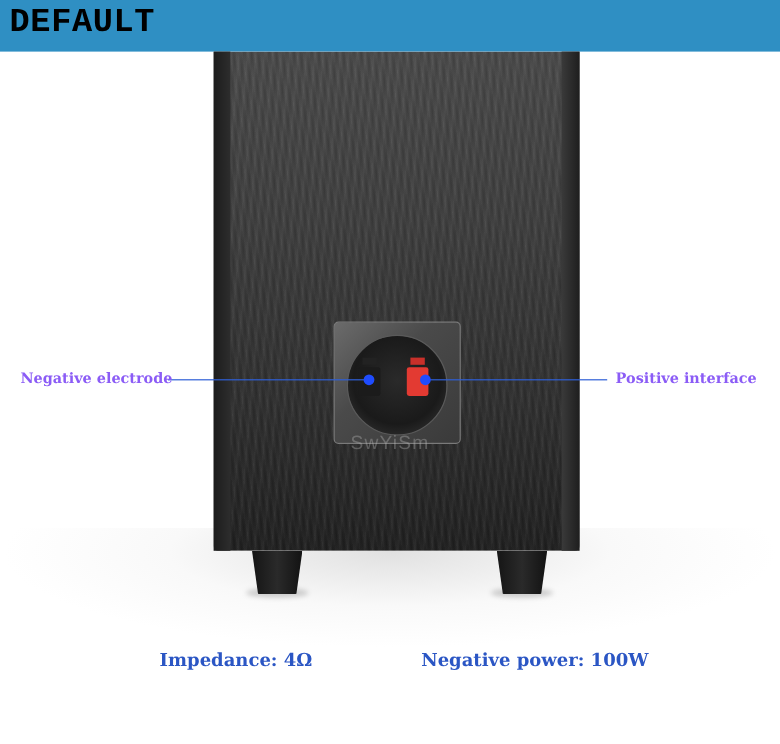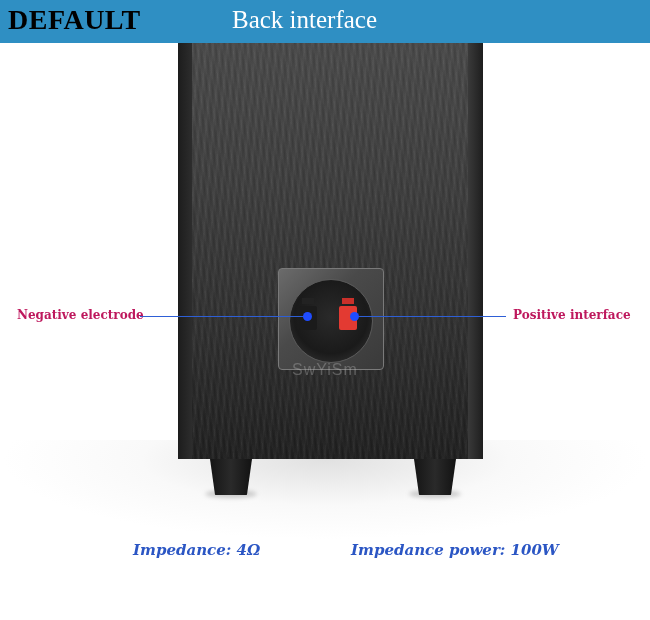--- a/index.html
+++ b/index.html
@@ -1,18 +1,18 @@
 <!DOCTYPE html>
 <html><head>
 <meta charset="utf-8">
 <style>
   html, body { margin:0; padding:0; }
   body { width:650px; height:620px; background:#ffffff; position:relative; overflow:hidden; font-family:"DejaVu Serif", serif; }
   .header { position:absolute; left:0; top:0; width:650px; height:43px; background:#2f8fc3; }
-  .brand { position:absolute; left:8px; top:4px; font-family:Liberation Serif, serif; font-weight:bold; font-size:28px; color:#000; letter-spacing:0.5px; }
+  .brand { position:absolute; left:8px; top:4px; font-family:Liberation Mono, monospace; font-weight:bold; font-size:28px; color:#000; letter-spacing:0.5px; }
   .title { position:absolute; left:232px; top:6px; font-family:"Liberation Serif", serif; font-size:25px; color:#ffffff; }
   .floor { position:absolute; left:0; top:440px; width:650px; height:100px;
     background: radial-gradient(ellipse at 50% 20%, rgba(200,200,200,0.55) 0%, rgba(235,235,235,0.3) 40%, rgba(255,255,255,0) 70%); }
   .cabinet { position:absolute; left:178px; top:43px; width:305px; height:416px;
     background:
       repeating-linear-gradient(95deg, rgba(255,255,255,0.05) 0px, rgba(255,255,255,0.0) 2px, rgba(0,0,0,0.08) 4px, rgba(255,255,255,0.03) 7px),
       repeating-linear-gradient(80deg, rgba(255,255,255,0.04) 0px, rgba(0,0,0,0.06) 3px, rgba(255,255,255,0.02) 5px),
       linear-gradient(180deg, #4a4a4a 0%, #3e3e3e 35%, #2f2f2f 70%, #1f1f1f 100%);
     border-bottom-left-radius:4px; border-bottom-right-radius:4px; }
   .cabinet-edge-l { position:absolute; left:178px; top:43px; width:14px; height:416px; background:linear-gradient(90deg,#1c1c1c,#2d2d2d); }
@@ -32,33 +32,32 @@
   .terminal-cap { position:absolute; width:12px; height:6px; }
   .terminal-cap.neg { left:302px; top:298px; background:#222; }
   .terminal-cap.pos { left:342px; top:298px; background:#c9302a; }
   .watermark { position:absolute; left:292px; top:361px; font-family:Liberation Sans, sans-serif; font-size:16px; color:rgba(190,190,190,0.35); letter-spacing:1px; }
   .line { position:absolute; height:1px; background:#2e5fd6; }
   .line.left { left:140px; top:316px; width:168px; }
   .line.right { left:354px; top:316px; width:152px; }
   .dot { position:absolute; width:9px; height:9px; border-radius:50%; background:#1f4cff; }
   .dot.neg { left:303px; top:312px; }
   .dot.pos { left:350px; top:312px; }
-  .label { position:absolute; font-family:"DejaVu Serif", serif; font-weight:bold; color:#be185d; }
+  .label { position:absolute; font-family:"DejaVu Serif", serif; font-weight:bold; color:#8b5cf6; }
   .label.neg { left:17px; top:308px; font-size:12px; }
   .label.pos { left:513px; top:308px; font-size:12px; }
-  .spec { position:absolute; top:541px; font-family:"DejaVu Serif", serif; font-size:15px; color:#2b56c4; font-weight:bold;font-style:italic; }
+  .spec { position:absolute; top:541px; font-family:"DejaVu Serif", serif; font-size:15px; color:#2b56c4; font-weight:bold; }
   .spec.imp { left:133px; }
   .spec.pow { left:351px; }
 </style>
 </head>
 <body>
 
 <div class="header">
   <div class="brand">DEFAULT</div>
-  <div class="title">Back interface</div>
 </div>
 
 <div class="floor"></div>
 
 <div>
   <div class="foot-shadow" style="left:205px"></div>
   <div class="foot-shadow" style="left:409px"></div>
   <div class="foot left"></div>
   <div class="foot right"></div>
   <div class="cabinet"></div>
@@ -76,13 +75,13 @@
 
 <div class="line left"></div>
 <div class="line right"></div>
 <div class="dot neg"></div>
 <div class="dot pos"></div>
 
 <div class="label neg">Negative electrode</div>
 <div class="label pos">Positive interface</div>
 
 <div class="spec imp">Impedance: 4Ω</div>
-<div class="spec pow">Impedance power: 100W</div>
+<div class="spec pow">Negative power: 100W</div>
 
 </body></html>

